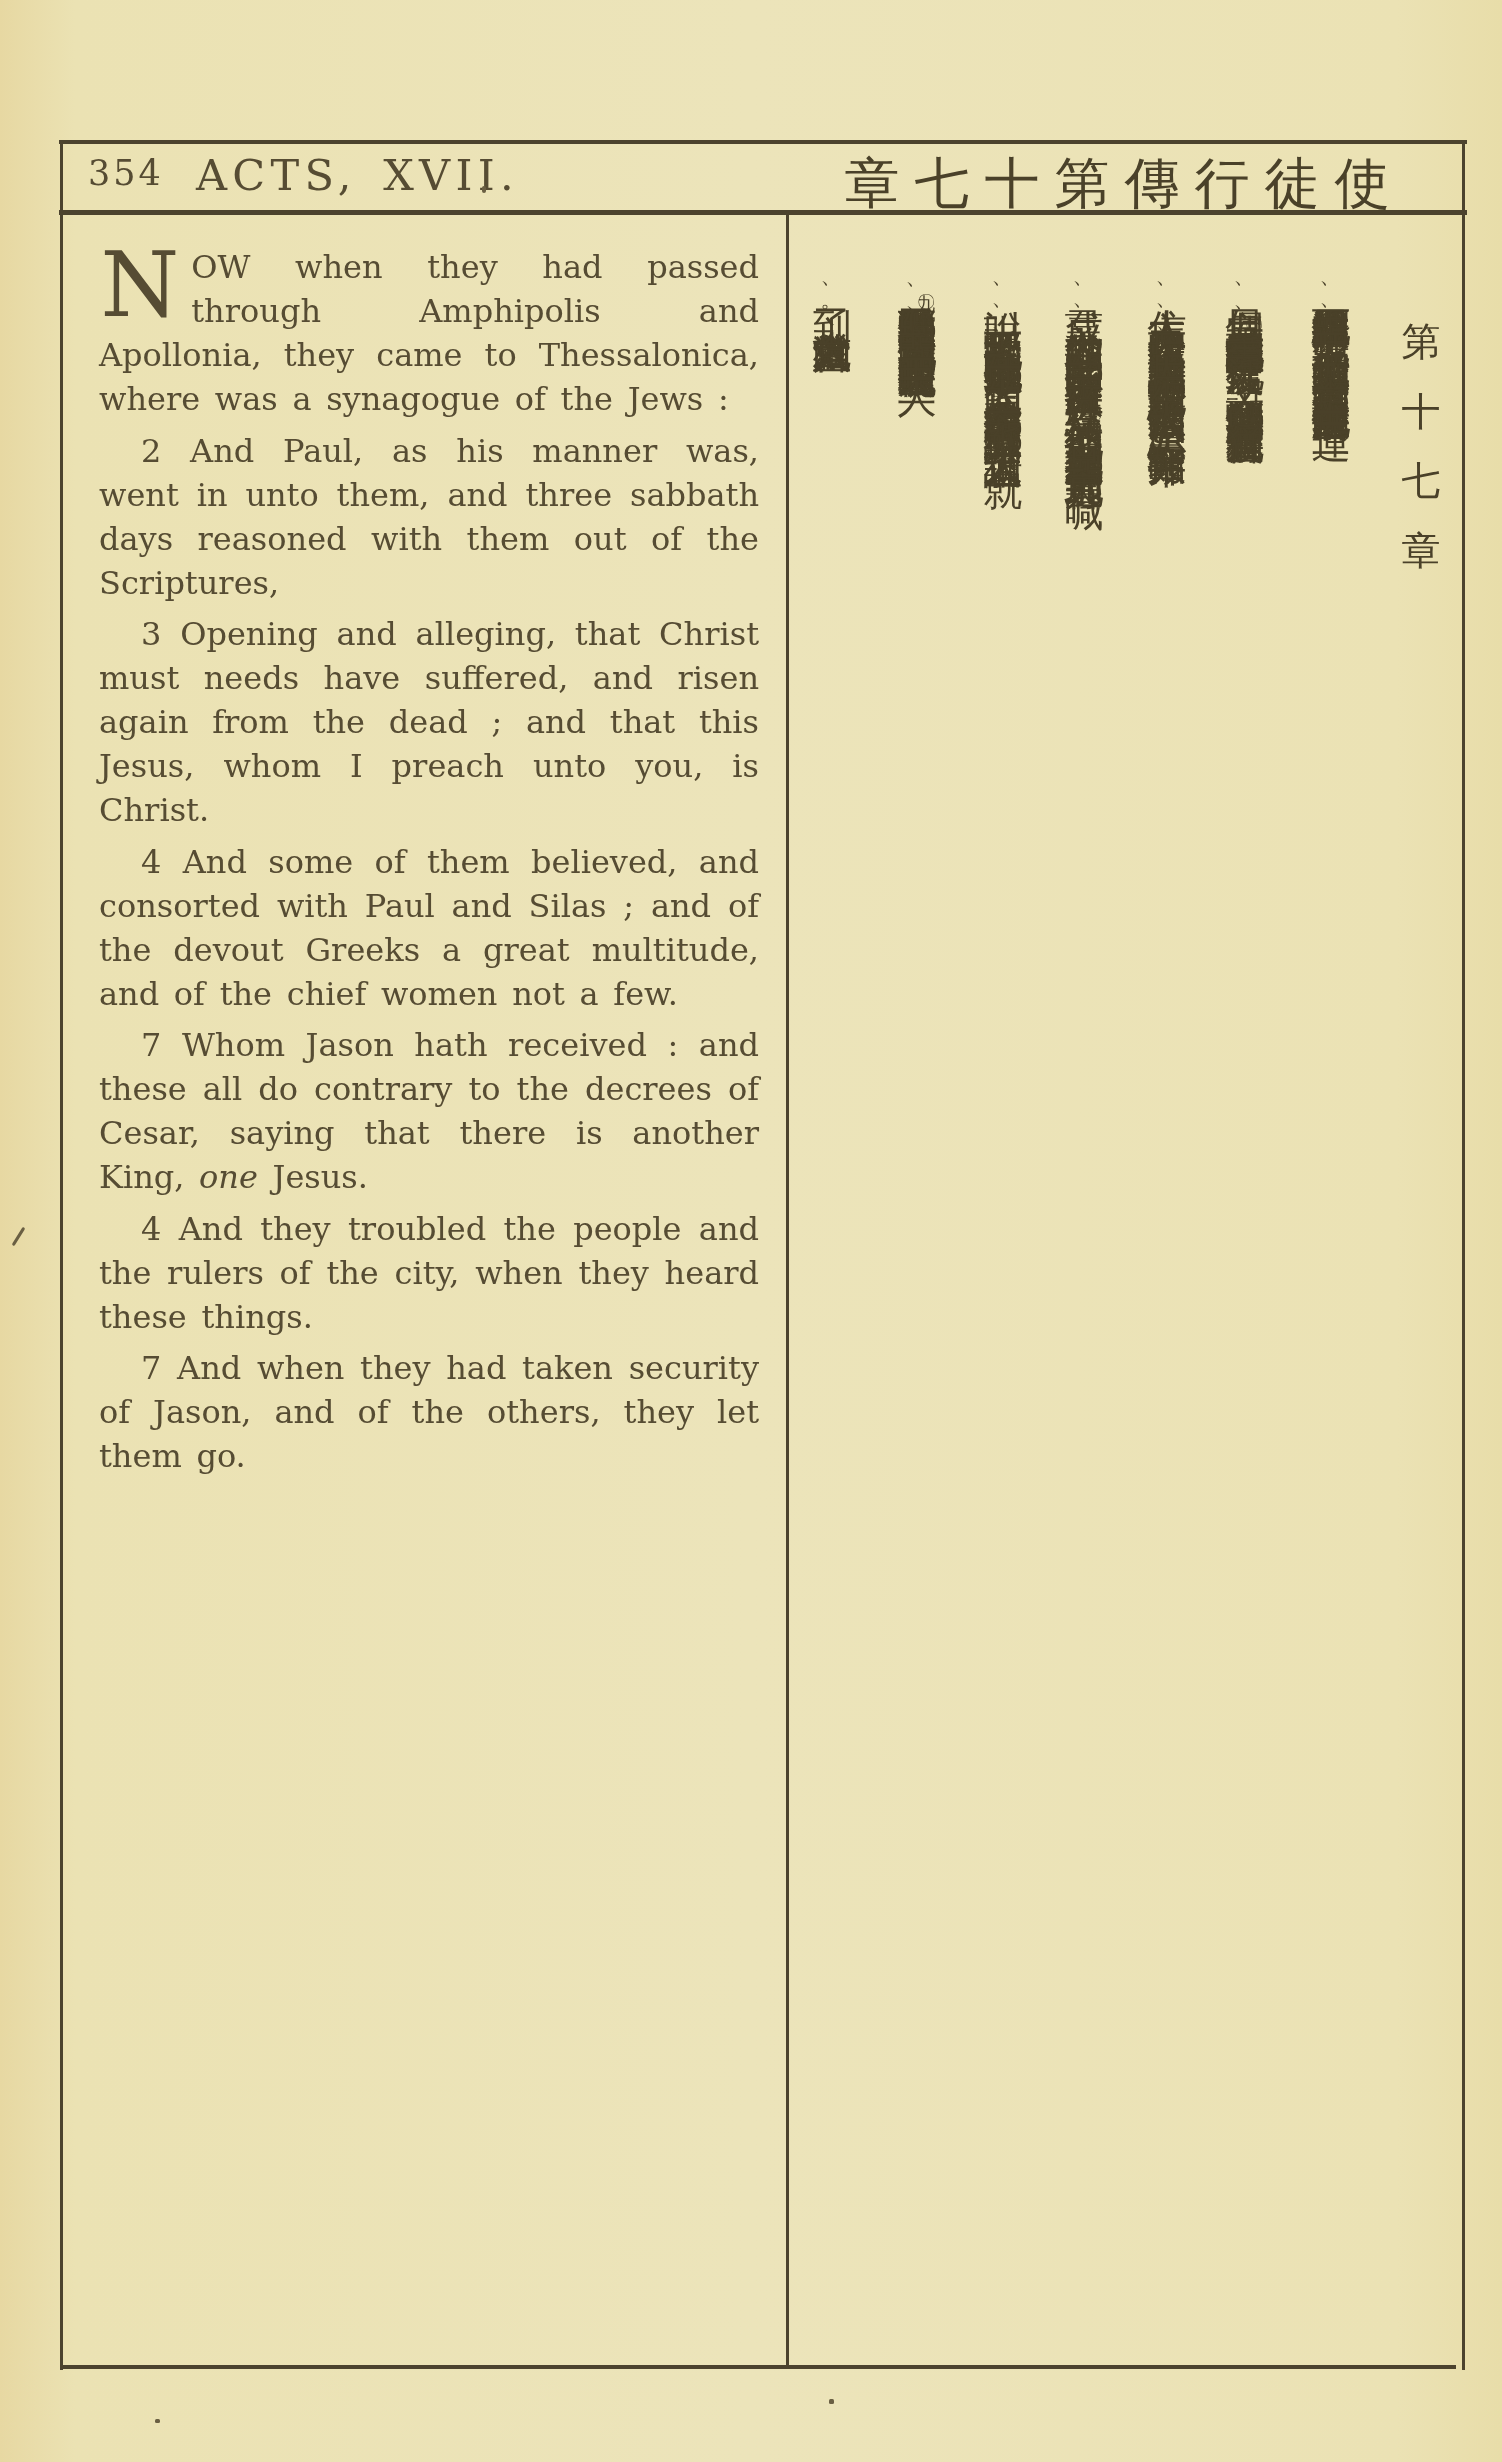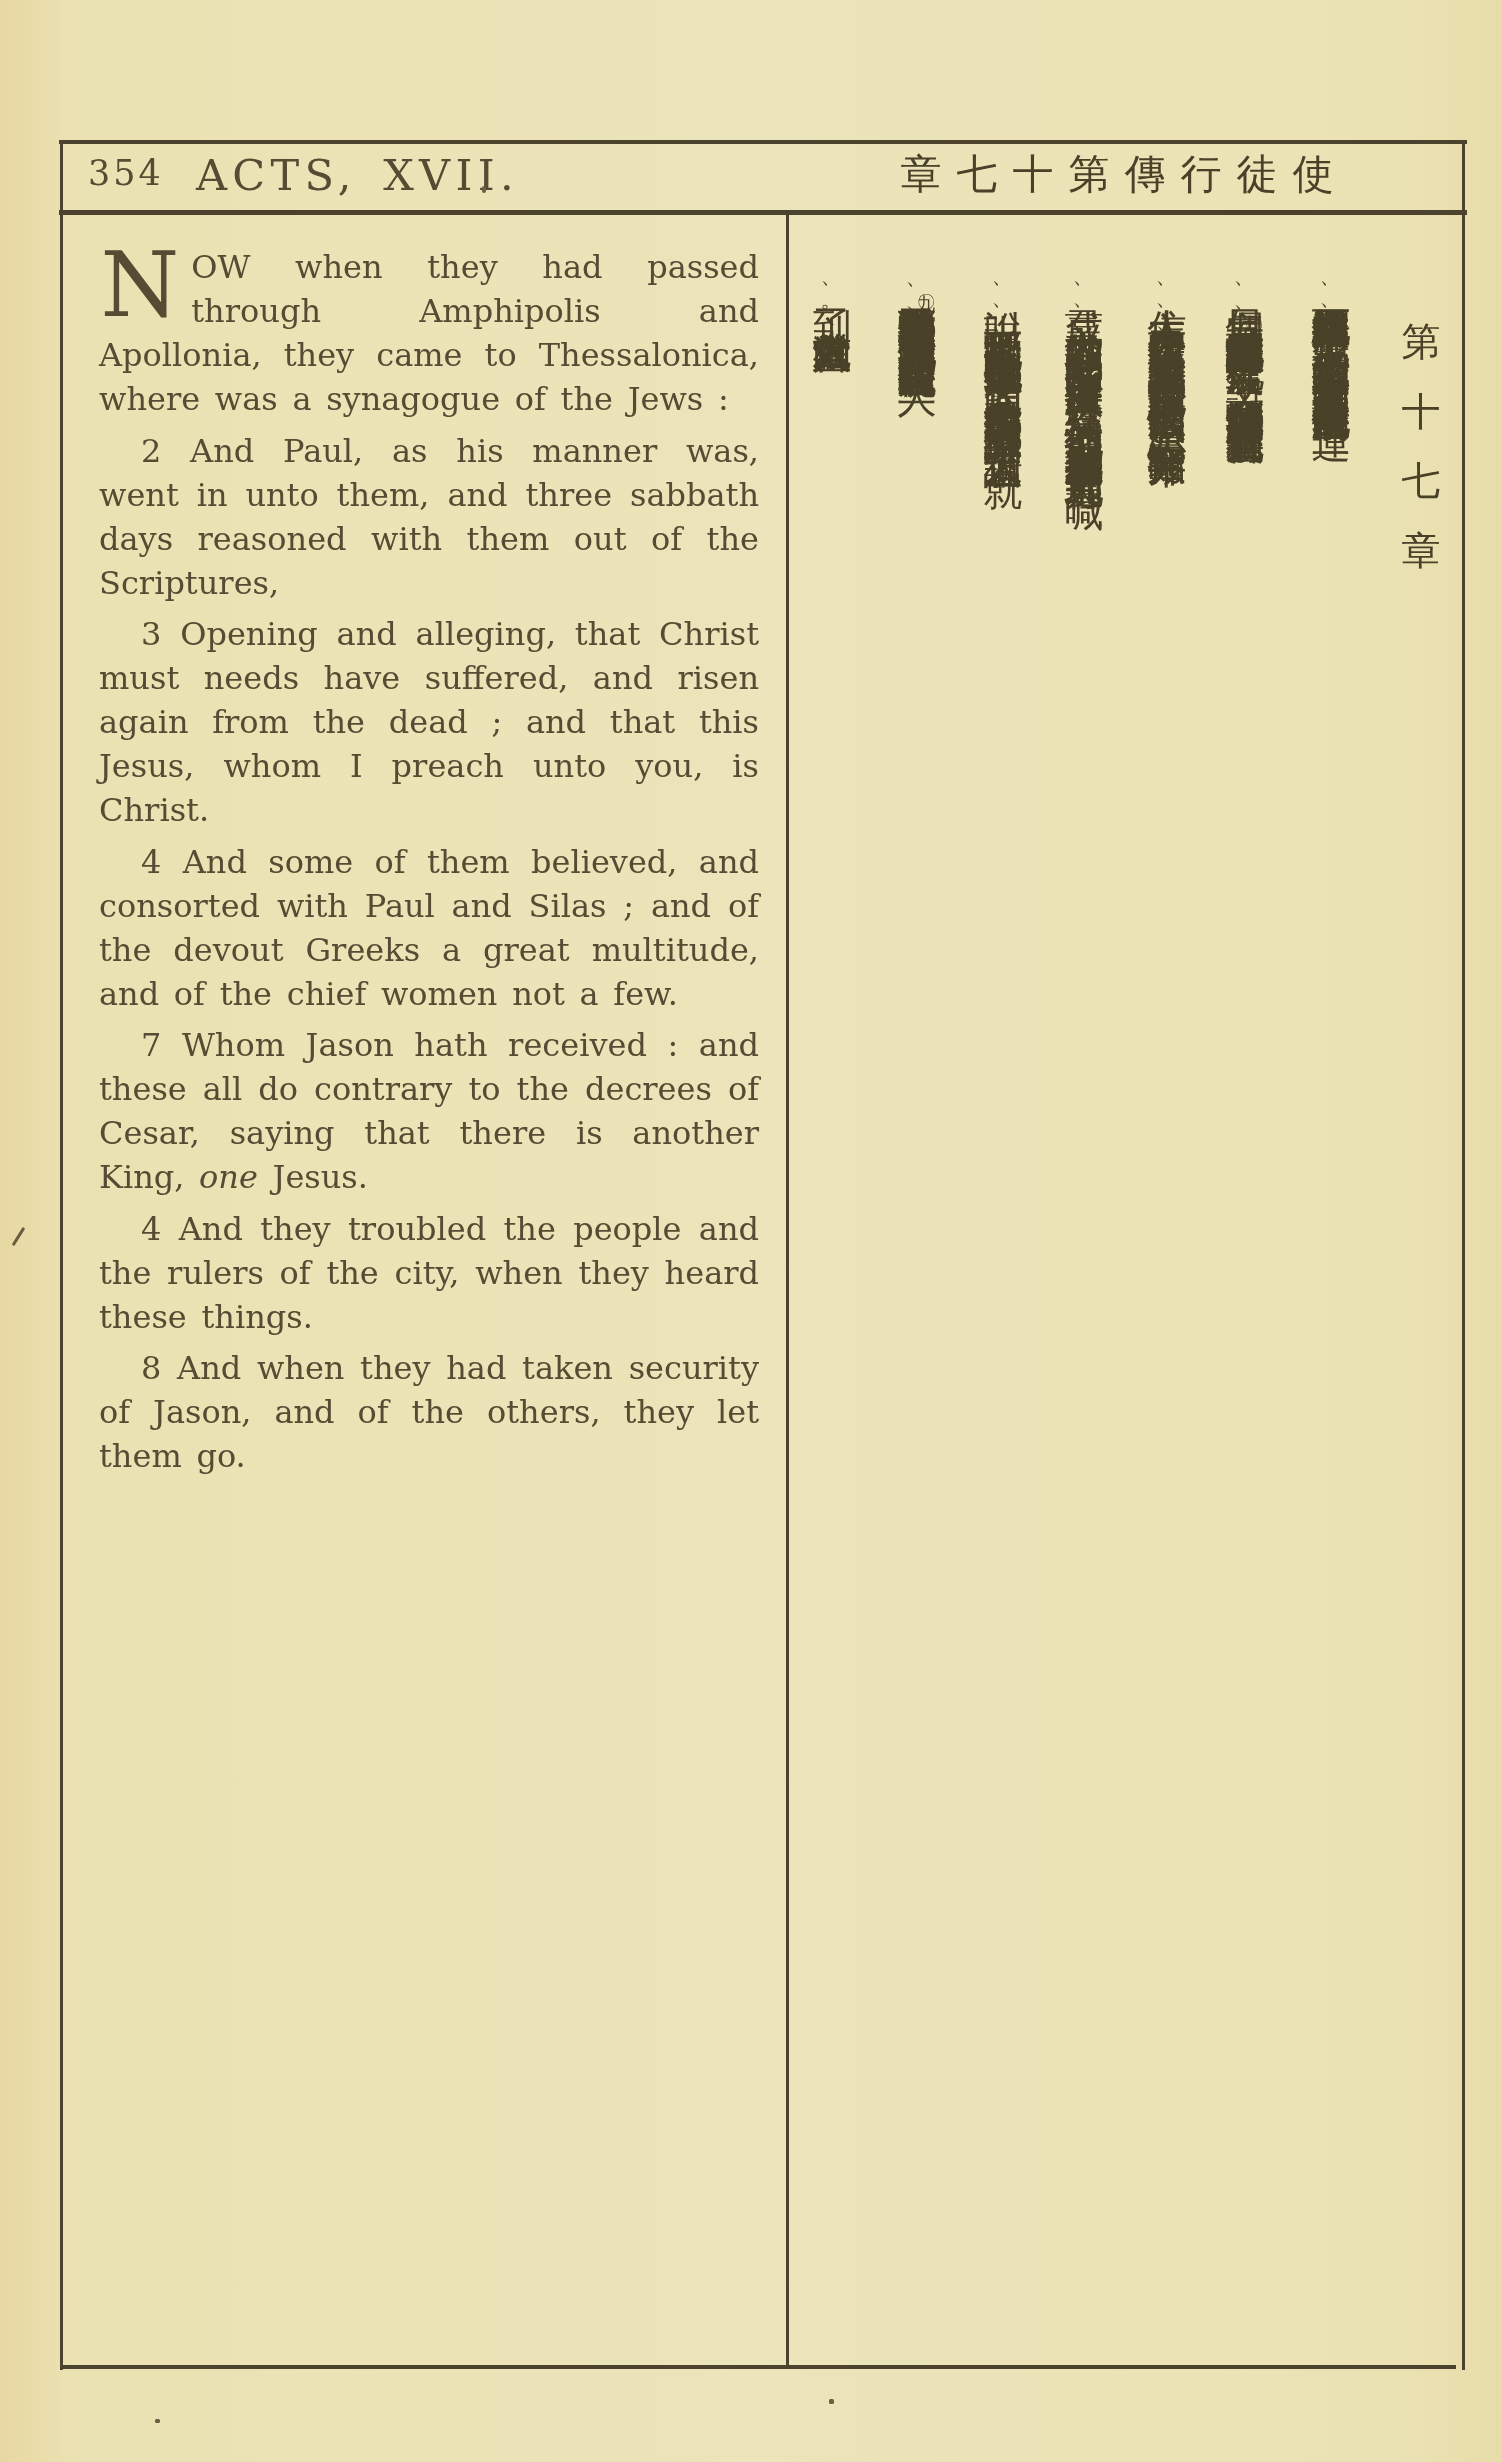--- a/index.html
+++ b/index.html
@@ -8,21 +8,21 @@
     background:linear-gradient(90deg,#e7d8a2 0%,#ebe2b3 5%,#ece4ba 50%,#ebe2b4 93%,#e8dda9 100%);
     font-family:"DejaVu Serif","Liberation Serif",serif;
     color:#564c33;
   }
   .rule{position:absolute;background:#4c432e;}
   
   .page-num{position:absolute;left:88px;top:153px;font-size:35px;letter-spacing:3px;}
   .header-en{position:absolute;left:98px;top:150px;width:421px;text-align:right;
     font-size:43px;letter-spacing:5.3px;word-spacing:7.5px;}
   .header-zh{position:absolute;left:790px;top:147px;width:669px;text-align:center;
-    font-size:41px;letter-spacing:15px;color:#4a4129;}
+    font-size:55px;letter-spacing:15px;color:#4a4129;}
   
   .ecol{position:absolute;left:99px;top:245px;width:660px;}
   .chap-head{text-align:center;font-size:34px;letter-spacing:3px;margin:0 0 25.5px 0;font-weight:normal;}
   .verse{font-size:32px;line-height:44px;text-align:justify;text-indent:42px;
     margin:0 0 7.5px 0;word-spacing:4.5px;}
   .verse.first{text-indent:0;}
   .dropcap{float:left;font-size:90px;line-height:74px;padding:3px 12px 0 1.5px;}
   .verse i{font-style:italic;}
   
   .ccol{position:absolute;top:279px;height:2081px;width:48px;
@@ -52,21 +52,21 @@
 <div class="header-zh">章七十第傳行徒使</div>
 
 <div class="ecol">
   <div id="verses">
       <p class="verse first"><span class="dropcap">N</span>OW when they had passed through Amphipolis and Apollonia, they came to Thessalonica, where was a synagogue of the Jews&nbsp;:</p>
       <p class="verse">2 And Paul, as his manner was, went in unto them, and three sabbath days reasoned with them out of the Scriptures,</p>
       <p class="verse">3 Opening and alleging, that Christ must needs have suffered, and risen again from the dead&nbsp;; and that this Jesus, whom I preach unto you, is Christ.</p>
       <p class="verse">4 And some of them believed, and consorted with Paul and Silas&nbsp;; and of the devout Greeks a great multitude, and of the chief women not a few.</p>
       <p class="verse">7 Whom Jason hath received&nbsp;: and these all do contrary to the decrees of Cesar, saying that there is another King, <i>one</i> Jesus.</p>
       <p class="verse">4 And they troubled the people and the rulers of the city, when they heard these things.</p>
-      <p class="verse">8 And when they had taken security of Jason, and of the others, they let them go.</p>
+      <p class="verse">7 And when they had taken security of Jason, and of the others, they let them go.</p>
     </div>
 </div>
 
 <div class="chapcol">第十七章</div>
 <div id="ccols">
     <div class="ccol" style="left: 1307px;"><span class="pn">保羅</span><span>和</span><span class="pn">西拉</span><span>經過</span><span class="pl">暗妃波里</span><span class="pu">、</span><span class="pl">亞波羅尼亞</span><span class="pu">、</span><span>來到</span><span class="pl">帖撒羅尼迦</span><span class="pu">。</span><span>在那裏有</span><span class="pl">猶太</span><span>人的會堂</span><span class="pu">、</span><span class="vm">〇二</span><span class="pn">保羅</span><span>照著他向常的規矩進去</span><span class="pu">、</span><span>一連三</span></div>
     <div class="ccol" style="left: 1221px;"><span>個安息日</span><span class="pu">、</span><span>本著聖經與他們辯論</span><span class="vm">〇三</span><span>講解指證基督應當受害</span><span class="pu">、</span><span>從死裏復活</span><span class="pu">、</span><span>又說</span><span class="pu">、</span><span>我所傳與你們的這</span><span class="pn">耶穌</span><span class="pu">、</span><span>就是基督</span><span class="vm">〇四</span><span>有幾個</span><span class="pl">猶</span></div>
     <div class="ccol" style="left: 1143px;"><span class="pl">太</span><span>人信主</span><span class="pu">、</span><span>附從了</span><span class="pn">保羅西拉</span><span class="pu">、</span><span>又有許多虔誠的</span><span class="pl">希利尼</span><span>人</span><span class="pu">、</span><span>尊貴的婦女也不少</span><span class="pu">。</span><span class="vm">〇五</span><span>惟那不信的</span><span class="pl">猶太</span><span>人</span><span class="pu">、</span><span>心裏忌妒</span><span class="pu">、</span><span>招聚市井匪類</span></div>
     <div class="ccol" style="left: 1060px;"><span>成羣</span><span class="pu">、</span><span>聳動合城的人</span><span class="pu">、</span><span>闖進</span><span class="pn">耶孫</span><span>的家</span><span class="pu">、</span><span>要拉出</span><span class="pn">保羅西拉</span><span>來</span><span class="pu">、</span><span>交給百姓</span><span class="pu">、</span><span class="vm">〇六</span><span>找不著他們</span><span class="pu">、</span><span>就拉著</span><span class="pn">耶孫</span><span>和幾個弟兄</span><span class="pu">、</span><span>到地方官那裏</span><span class="pu">、</span><span>喊</span></div>
     <div class="ccol" style="left: 979px;"><span>叫說</span><span class="pu">、</span><span>那攪亂天下的</span><span class="pu">、</span><span>也到這裏來了</span><span class="vm">〇七</span><span class="pn">耶孫</span><span>收留他們</span><span class="pu">、</span><span>這一類的人</span><span class="pu">、</span><span>都違背</span><span class="pn">該撒</span><span>的命令</span><span class="pu">、</span><span>說另有一個王</span><span class="pn">耶穌</span><span class="pu">。</span><span class="vm">〇八</span><span class="pl">猶太</span><span>人說這話</span><span class="pu">、</span><span>就</span></div>

